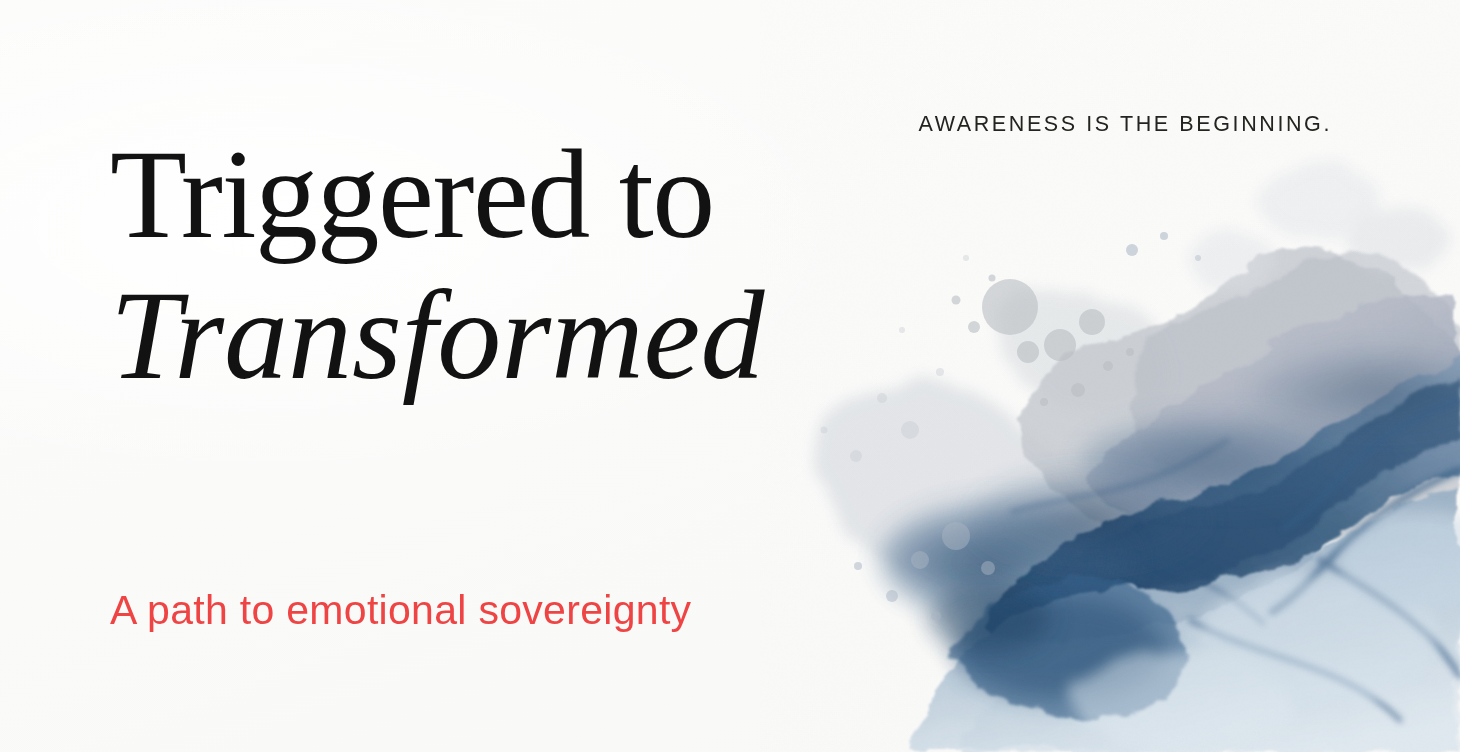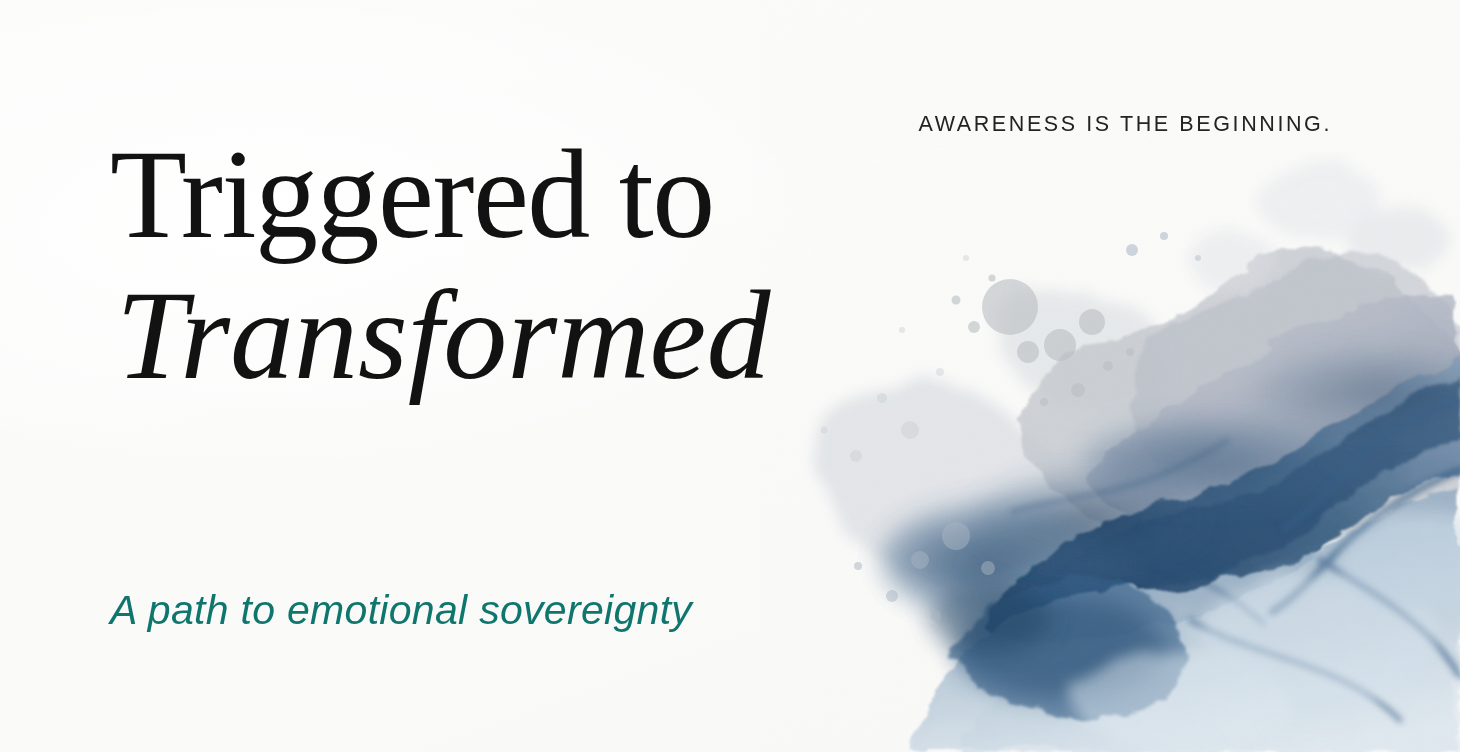--- a/index.html
+++ b/index.html
@@ -74,33 +74,31 @@
     font-size: 126px;
     line-height: 1.0;
     letter-spacing: -1.5px;
     margin-bottom: 8px;
   }
   .h-line-3 {
     font-style: italic;
     font-size: 128px;
     line-height: 1.08;
     letter-spacing: 0px;
-    margin-left: 6px;
   }
 
   .subtitle {
     position: absolute;
     left: 110px;
     top: 586px;
     font-size: 41px;
     line-height: 1.2;
     font-weight: 300;
     letter-spacing: 0.3px;
-    color: #0f766e;
-    font-style: italic;
+    color: #ef4444;
   }
 </style>
 </head>
 <body>
 
 <div id="canvas">
 
   <div class="paper"></div>
 
   <div class="art">

